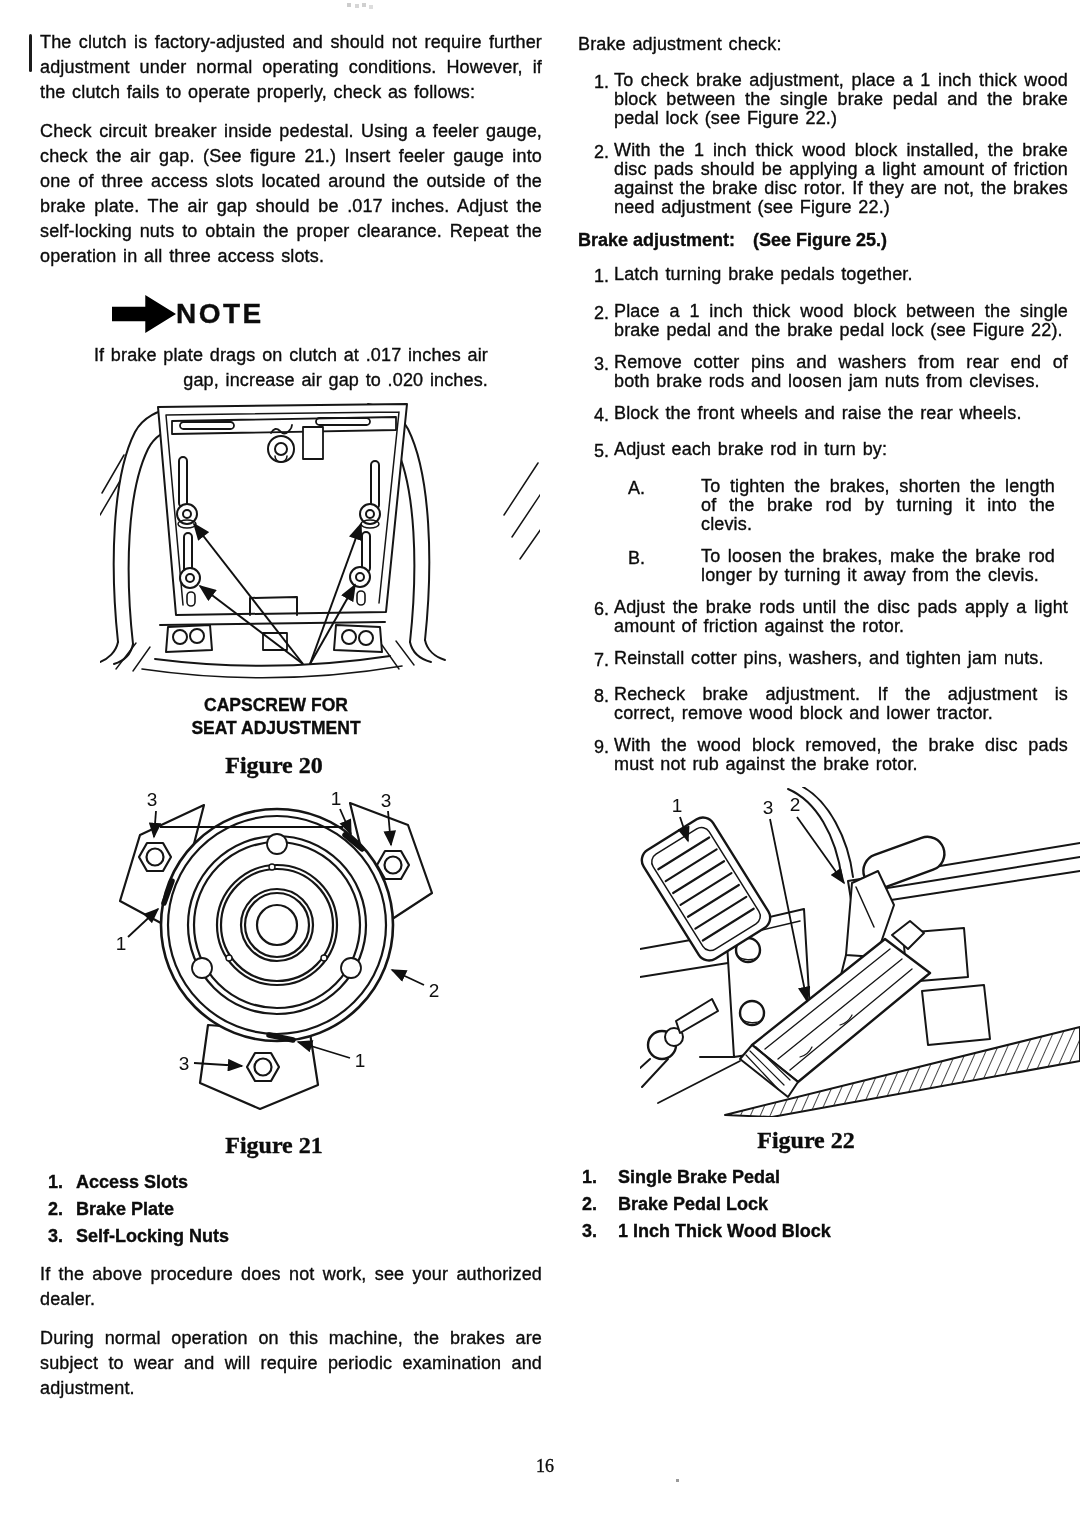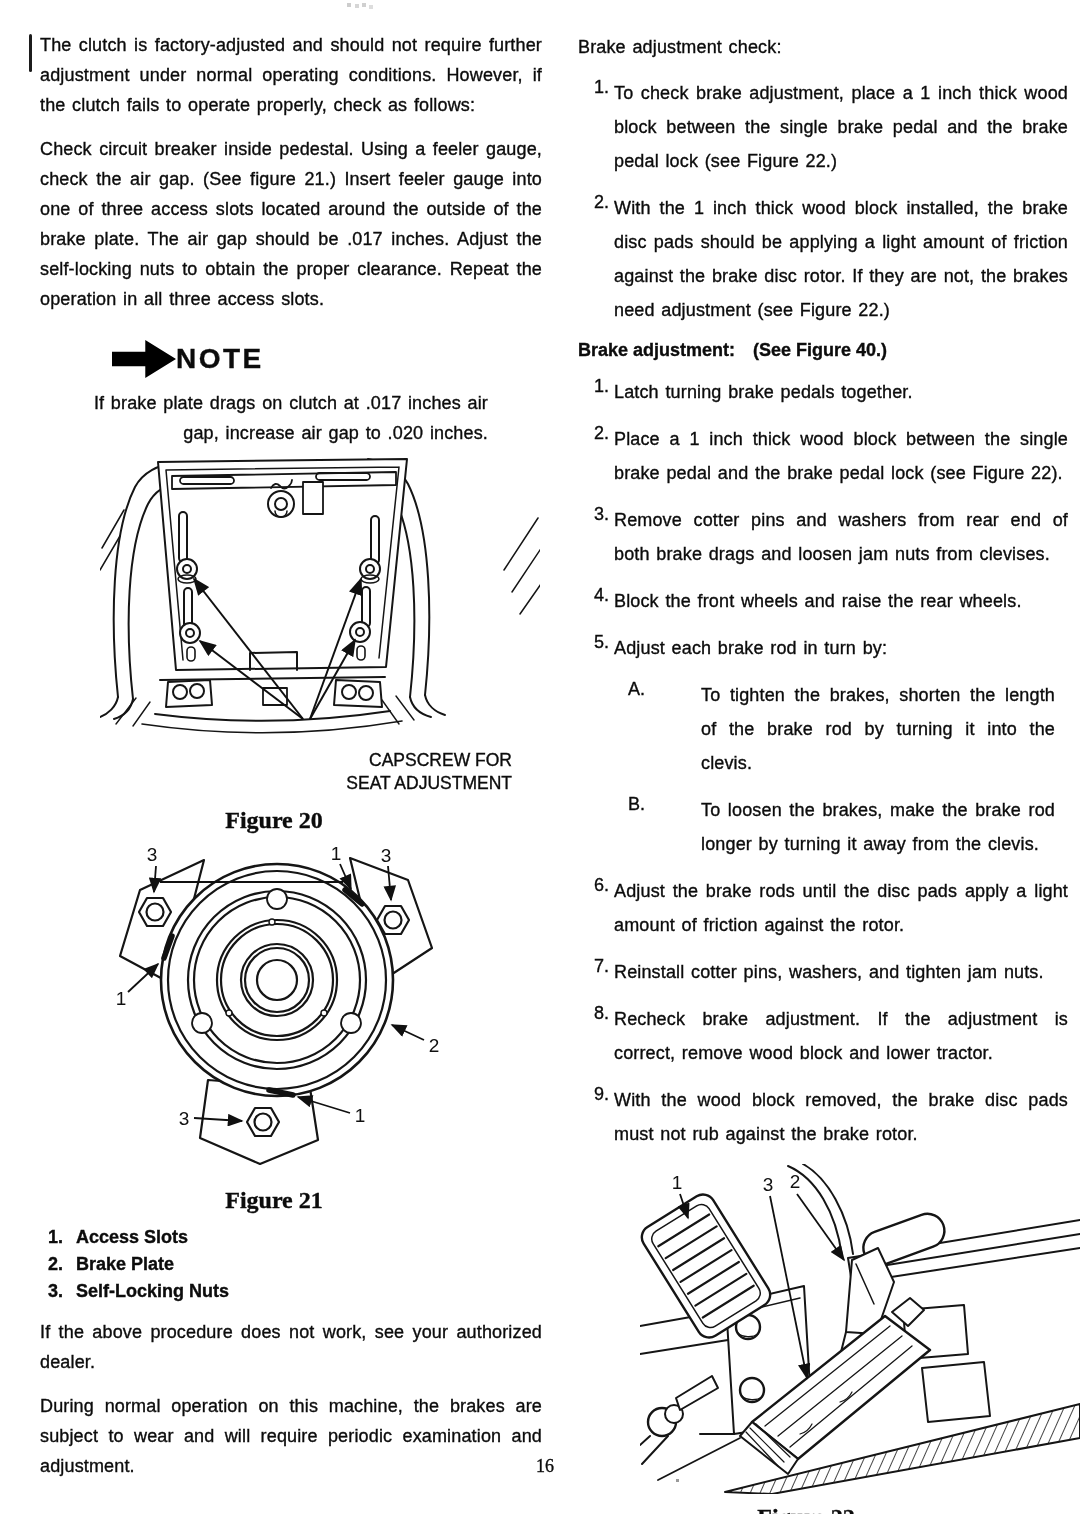--- a/index.html
+++ b/index.html
@@ -2,45 +2,45 @@
 <html><head>
 <meta charset="utf-8">
 <style>
   html,body{margin:0;padding:0;background:#ffffff;}
   .page{position:relative;width:1080px;height:1514px;background:#fff;overflow:hidden;
         font-family:"Liberation Sans",sans-serif;color:#0c0c0c;
         -webkit-text-stroke:0.35px currentColor;}
   .col{position:absolute;top:30px;}
   .col-left{left:40px;width:502px;}
   .col-right{left:578px;top:32px;width:490px;}
-  .body{font-size:18px;line-height:30px;margin:0 0 14px 0;letter-spacing:0.15px;word-spacing:1.5px;}
+  .body{font-size:18px;line-height:25px;margin:0 0 14px 0;letter-spacing:0.15px;word-spacing:1.5px;}
   .j{text-align:justify;}
   .note-row{display:flex;align-items:center;margin:26px 0 10px 72px;}
   .note-arrow{width:64px;height:38px;background:#000;flex:0 0 auto;
       clip-path:polygon(0 31%,52% 31%,52% 0,100% 50%,52% 100%,52% 69%,0 69%);}
   .note-label{font-size:28px;font-weight:bold;letter-spacing:2.5px;}
   .note-text{margin-left:46px;width:402px;margin-bottom:4px;text-align:right;}
   .figwrap{margin:0;}
   .figsvg{display:block;}
   .fig20svg{margin-left:60px;}
   .fig21svg{margin-left:72px;margin-top:8px;}
   .fig22svg{margin-left:62px;margin-top:4px;}
-  .fig-label{font-weight:normal;font-size:17.5px;line-height:23px;text-align:right;margin:2px 30px 12px 0;}
+  .fig-label{font-weight:bold;font-size:17.5px;line-height:23px;text-align:center;margin:2px 30px 12px 0;}
   .fig-caption{font-family:"Liberation Serif",serif;font-weight:bold;font-size:24px;
       text-align:center;margin:10px 34px 0 0;}
   .legend{margin-top:10px;}
   .legend-item{display:flex;font-weight:bold;font-size:18px;line-height:27px;}
   .legend-item .lnum{flex:0 0 36px;padding-left:8px;box-sizing:border-box;}
   .legend22 .lnum{flex:0 0 40px;padding-left:4px;}
   .heading{font-weight:bold;font-size:18.5px;margin:20px 0 4px 0;letter-spacing:0.2px;}
   .heading-inline{font-weight:bold;font-size:18px;margin:8px 0 14px 0;}
   .heading-inline .ref{margin-left:18px;}
   .li{display:flex;margin:0 0 13px 0;}
   .li .num{flex:0 0 36px;padding-left:16px;box-sizing:border-box;font-size:18px;line-height:23.5px;}
-  .li .txt{flex:1;text-align:justify;font-size:18px;line-height:34px;letter-spacing:0.15px;word-spacing:1.5px;}
+  .li .txt{flex:1;text-align:justify;font-size:18px;line-height:19px;letter-spacing:0.15px;word-spacing:1.5px;}
   .li.sub{margin-left:48px;}
   .li.sub .num{flex:0 0 46px;padding-left:2px;}
   .li.sub .txt{max-width:354px;flex:0 1 auto;margin-left:29px;}
   .page-num{position:absolute;top:1456px;left:0;width:1090px;text-align:center;
       font-size:18px;font-family:"Liberation Serif",serif;}
   .artifact-top{position:absolute;left:347px;top:3px;width:4px;height:4px;background:#b8b8b8;opacity:.7;
       box-shadow:8px 1px 0 #c6c6c6,15px 0 0 #bdbdbd,22px 2px 0 #cfcfcf;}
   .artifact-left{position:absolute;left:29px;top:34px;width:3px;height:38px;background:#1c1c1c;border-radius:2px;}
   .artifact-dot{position:absolute;left:676px;top:1479px;width:3px;height:3px;background:#9a9a9a;}
   svg text{font-family:"Liberation Sans",sans-serif;font-size:19px;fill:#101010;-webkit-text-stroke:0;}
@@ -218,34 +218,34 @@
     <div class="li">
       <span class="num">1.</span>
       <span class="txt">To check brake adjustment, place a 1 inch thick wood block between the single brake pedal and the brake pedal lock (see Figure 22.)</span>
     </div>
     <div class="li">
       <span class="num">2.</span>
       <span class="txt">With the 1 inch thick wood block installed, the brake disc pads should be applying a light amount of friction against the brake disc rotor. If they are not, the brakes need adjustment (see Figure 22.)</span>
     </div>
 
     <p class="heading-inline">
-      <span>Brake adjustment:</span><span class="ref">(See Figure 40.)</span>
+      <span>Brake adjustment:</span><span class="ref">(See Figure 25.)</span>
     </p>
 
     <div class="li">
       <span class="num">1.</span>
       <span class="txt">Latch turning brake pedals together.</span>
     </div>
     <div class="li">
       <span class="num">2.</span>
       <span class="txt">Place a 1 inch thick wood block between the single brake pedal and the brake pedal lock (see Figure 22).</span>
     </div>
     <div class="li">
       <span class="num">3.</span>
-      <span class="txt">Remove cotter pins and washers from rear end of both brake drags and loosen jam nuts from clevises.</span>
+      <span class="txt">Remove cotter pins and washers from rear end of both brake rods and loosen jam nuts from clevises.</span>
     </div>
     <div class="li">
       <span class="num">4.</span>
       <span class="txt">Block the front wheels and raise the rear wheels.</span>
     </div>
     <div class="li">
       <span class="num">5.</span>
       <span class="txt">Adjust each brake rod in turn by:</span>
     </div>
     <div class="li sub">

